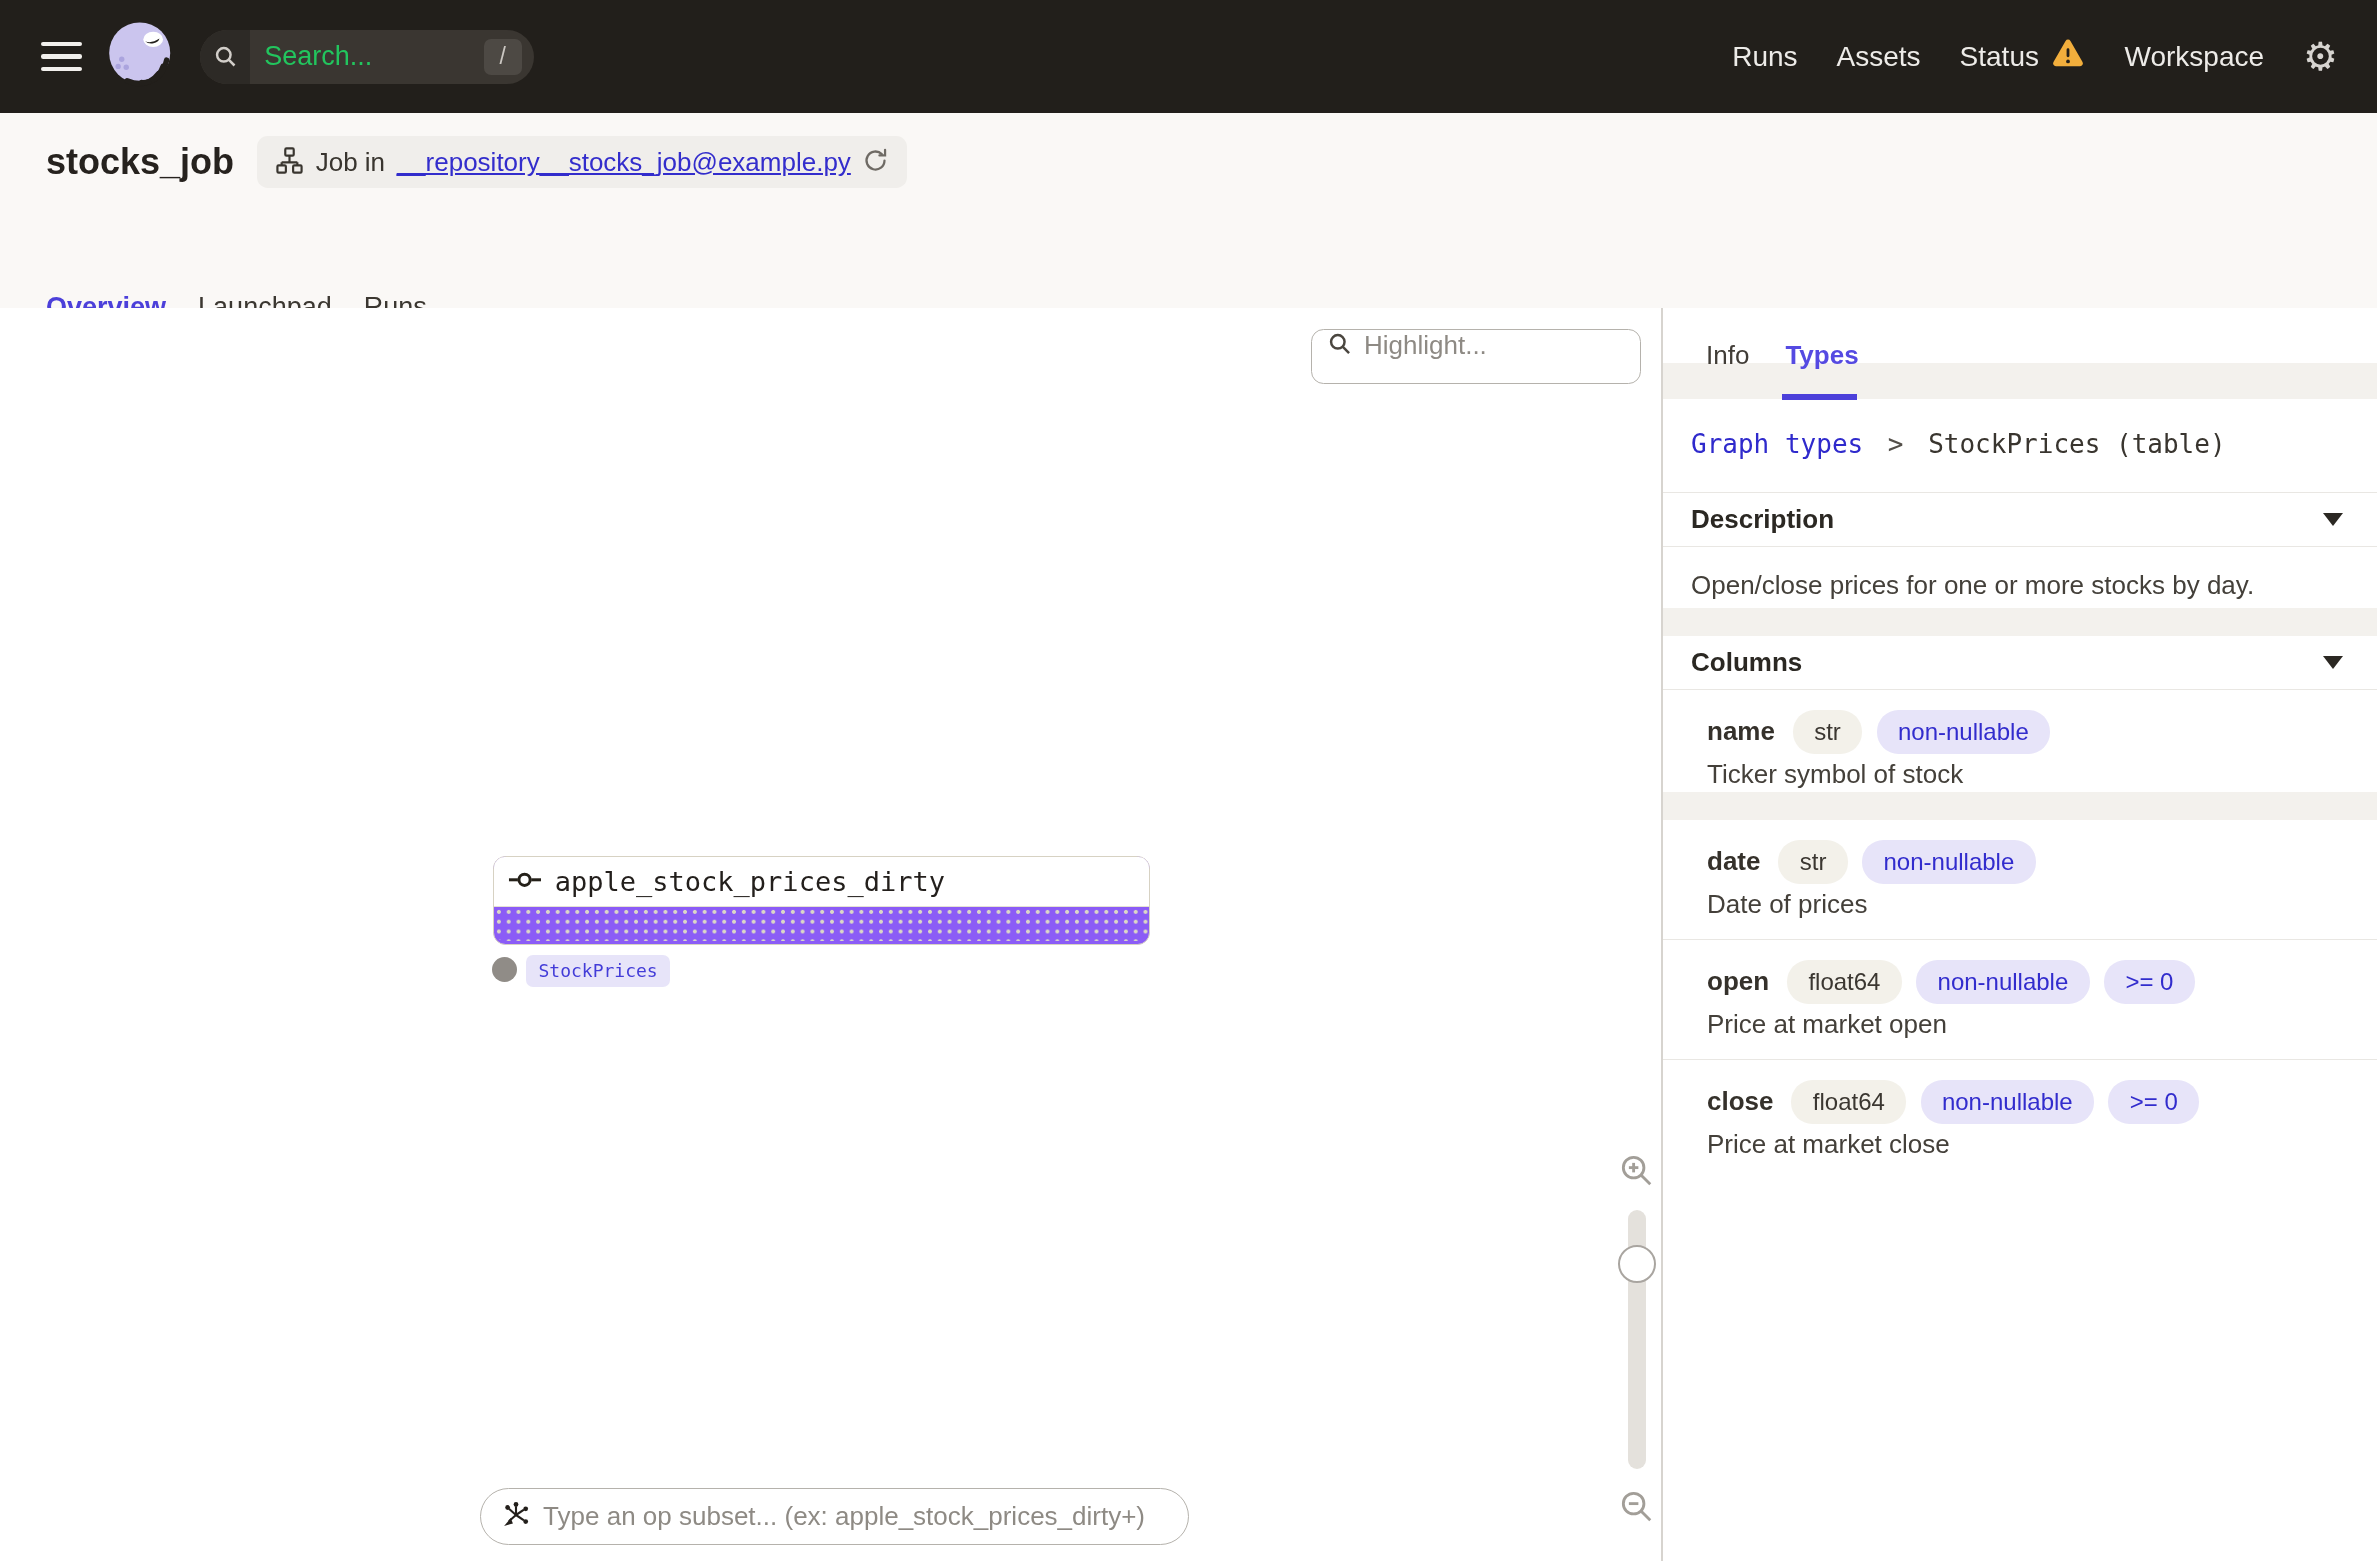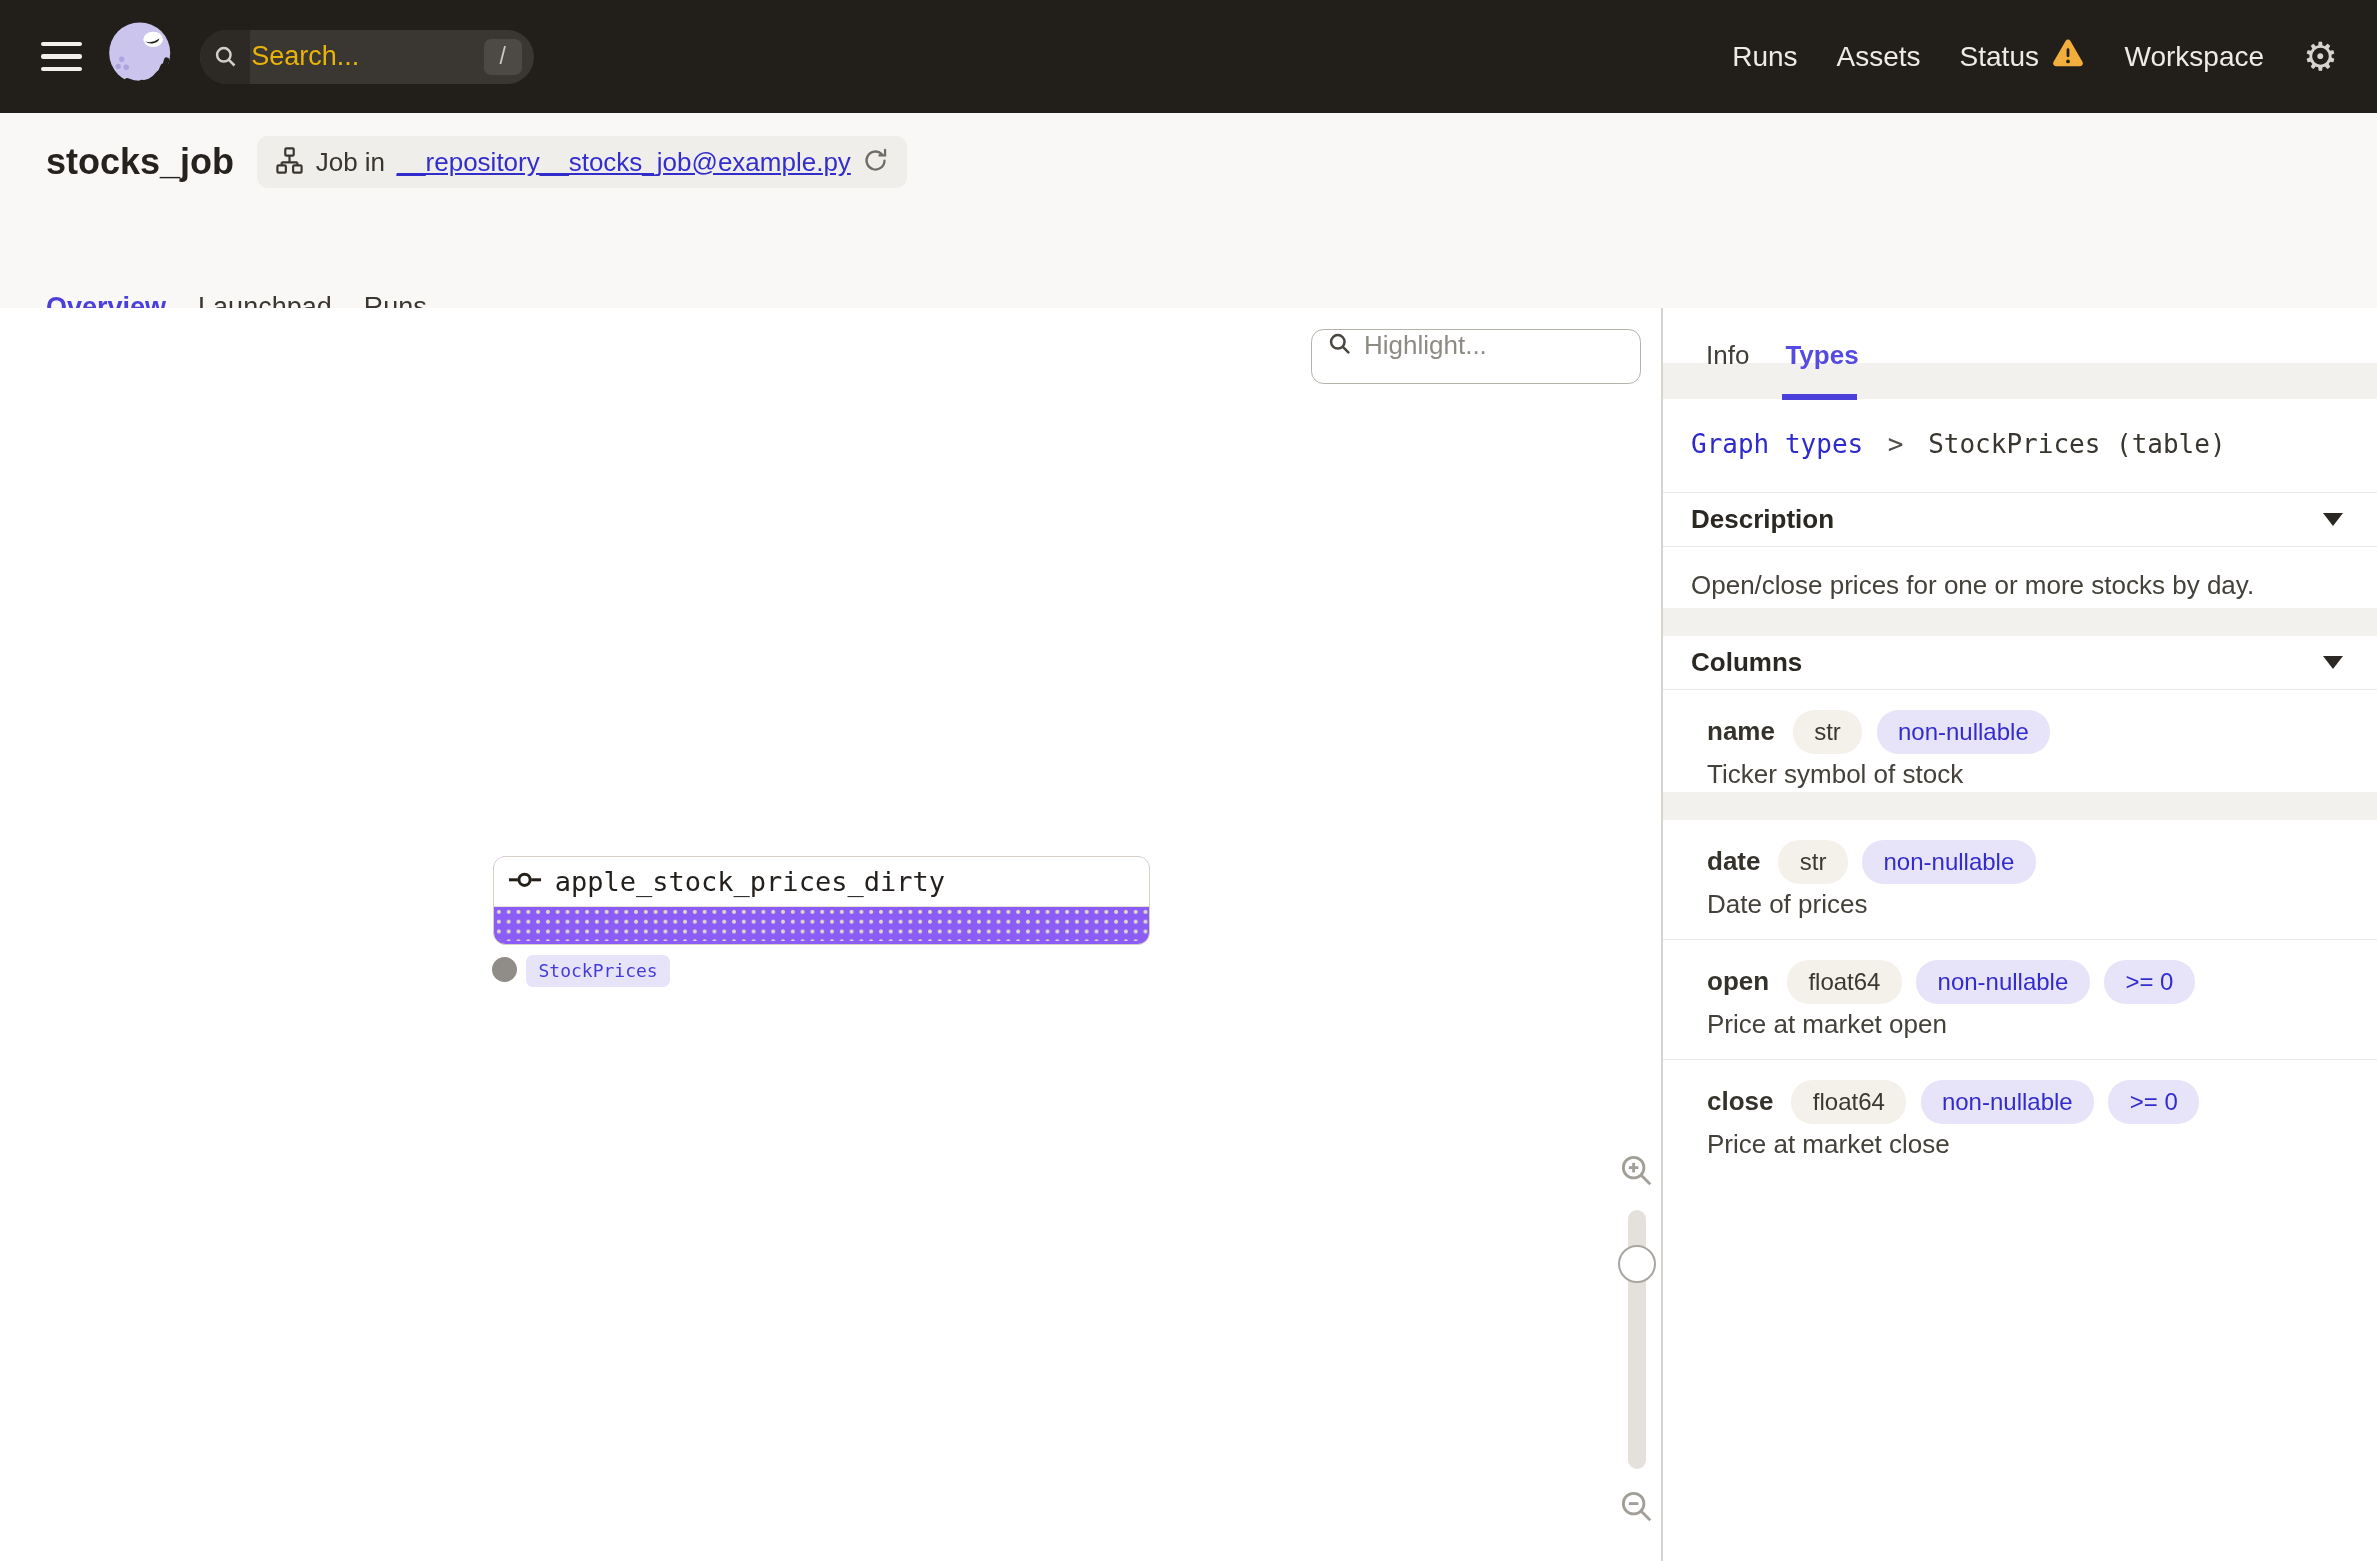--- a/index.html
+++ b/index.html
@@ -17,21 +17,21 @@
   
   .topbar{position:absolute;left:0;top:0;width:2377px;height:113px;background:var(--topbar);
     display:flex;align-items:center;}
   .hamburger{margin-left:41px;display:flex;flex-direction:column;gap:8px;cursor:pointer;}
   .hamburger span{display:block;width:41px;height:4.5px;border-radius:2.2px;background:#F2F0ED;}
   .logo{margin-left:19.6px;width:79px;height:79px;}
   .searchpill{margin-left:19.6px;width:334px;height:54px;border-radius:27px;background:#3A3631;
     display:flex;align-items:center;overflow:hidden;}
   .search-ico-wrap{width:50px;height:54px;background:#2D2A26;border-radius:27px 0 0 27px;
     display:flex;align-items:center;justify-content:center;}
-  .search-ph{flex:1;margin-left:1px;font-size:27px;color:#eab308;}
+  .search-ph{flex:1;margin-left:14px;font-size:27px;color:#22c55e;}
   .kbd{margin-right:12.5px;width:38px;height:36px;border-radius:7.1px;background:#4D4944;color:#CBC7C2;
     font-size:23px;display:flex;align-items:center;justify-content:center;}
   .topnav{margin-left:auto;margin-right:39px;display:flex;align-items:center;gap:39px;}
   .topnav a{color:#EDEBE8;font-size:28px;font-weight:500;text-decoration:none;cursor:pointer;
     display:flex;align-items:center;gap:12.5px;}
   .gear{font-family:"DejaVu Sans",sans-serif;font-size:39px;color:#D7D4D0;cursor:pointer;line-height:1;}
 
   
   .page-header{position:absolute;left:0;top:113px;width:2377px;height:241px;background:#FAF8F6;
     border-bottom:1.8px solid var(--keyline);}
@@ -226,20 +226,37 @@
     <div class="zoom-track"></div>
     <div class="zoom-thumb"></div>
     <span class="zoomicon" style="left:1617px;top:1179px;">
       <svg width="38" height="38" viewBox="0 0 24 24" fill="none" stroke="#A29E98" stroke-width="1.8">
         <circle cx="10.5" cy="10.5" r="6.5"></circle>
           <line x1="15.3" y1="15.3" x2="21" y2="21"></line>
         <line x1="7.5" y1="10.5" x2="13.5" y2="10.5"></line>
       </svg>
     </span>
 
+    <div class="opsubset-box">
+      <span>
+        <svg width="30" height="30" viewBox="0 0 34 34" stroke="#231F1B" stroke-width="2.4" fill="#231F1B">
+          <line x1="17" y1="17" x2="17" y2="7"></line>
+            <circle cx="17" cy="5" r="2.7" stroke="none"></circle>
+          <line x1="17" y1="17" x2="26" y2="11"></line>
+            <circle cx="28" cy="10" r="2.7" stroke="none"></circle>
+          <line x1="17" y1="17" x2="26" y2="23"></line>
+            <circle cx="28" cy="24.5" r="2.7" stroke="none"></circle>
+          <line x1="17" y1="17" x2="9" y2="10"></line>
+            <circle cx="7.5" cy="8.5" r="2.7" stroke="none"></circle>
+          <line x1="17" y1="17" x2="9" y2="24"></line>
+          <path d="M11 20.5 L3.5 29.5 L13.5 26.5 Z" stroke="none"></path>
+        </svg>
+      </span>
+      <input placeholder="Type an op subset... (ex: apple_stock_prices_dirty+)" style="">
+    </div>
   </section>
 
   <div class="vdivider"></div>
 
   <aside class="panel">
     <div class="panel-tabs">
       <div class="ptab-band"></div>
       <div class="ptab-row">
         <a class="ptab">Info</a>
         <a class="ptab active">Types</a>

